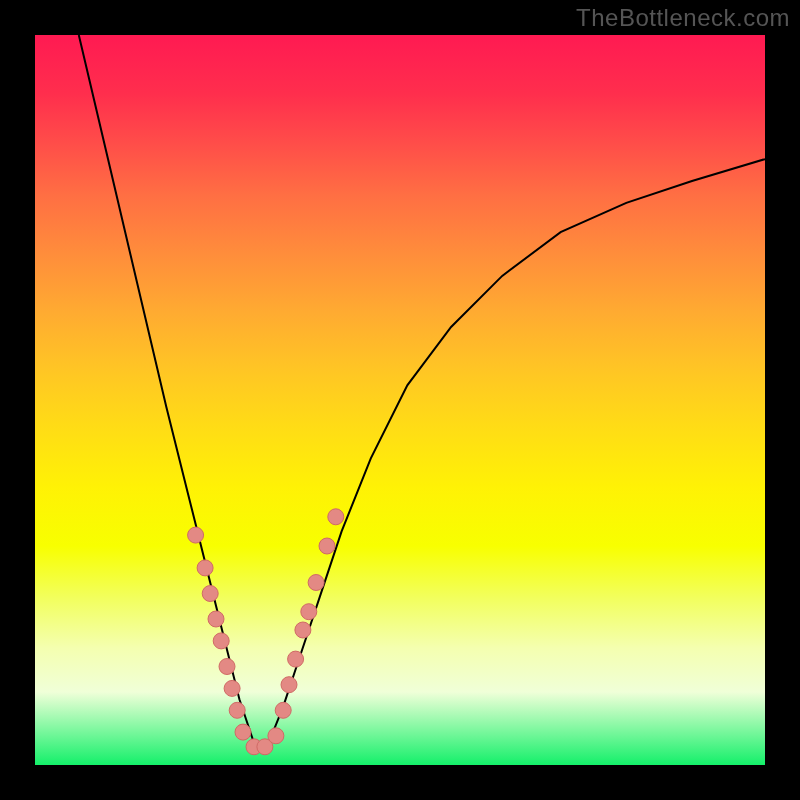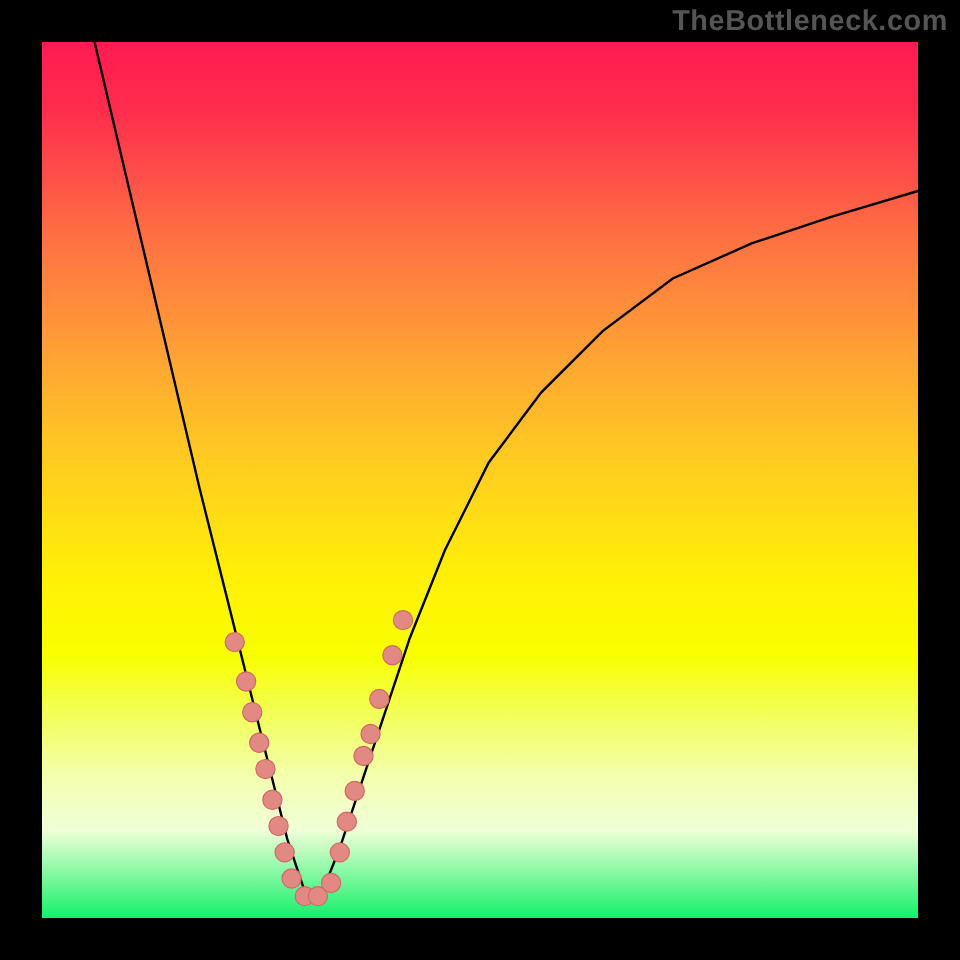--- a/index.html
+++ b/index.html
@@ -16,21 +16,21 @@
     width: 800px;
     height: 800px;
     background: #000;
   }
   .watermark {
     position: absolute;
     top: 4px;
     right: 10px;
     color: #555;
     font-size: 24px;
-    font-weight: 700;
+    font-weight: 400;
     letter-spacing: 0.5px;
     z-index: 30;
   }
   .plot-area {
     position: absolute;
     left: 35px;
     top: 35px;
     width: 730px;
     height: 730px;
     z-index: 5;

